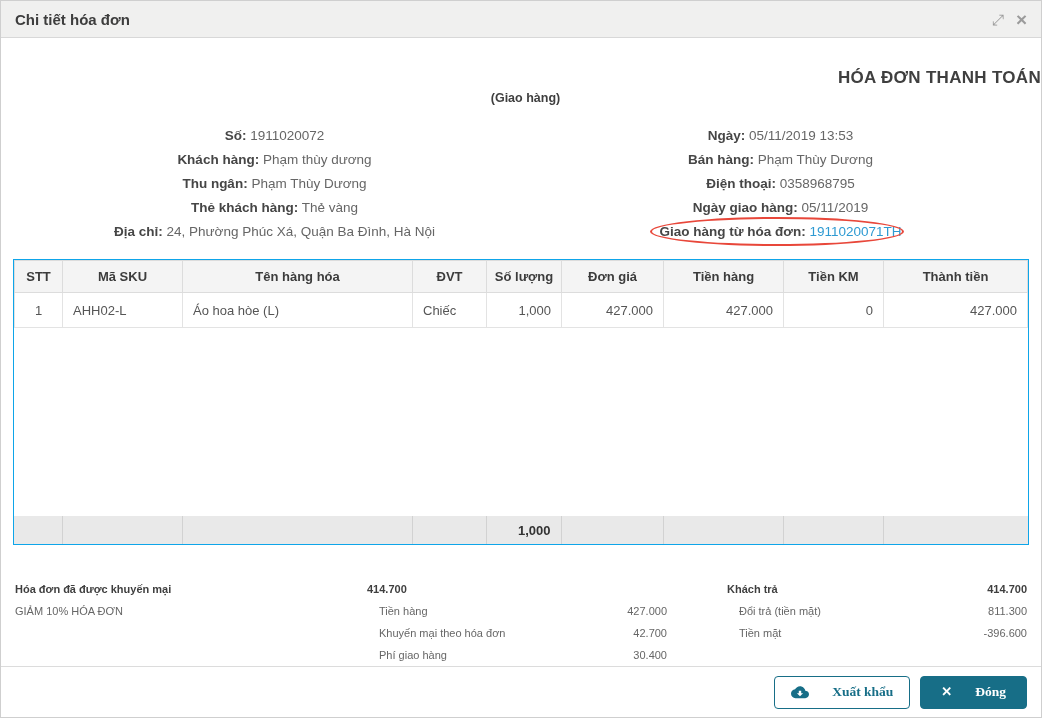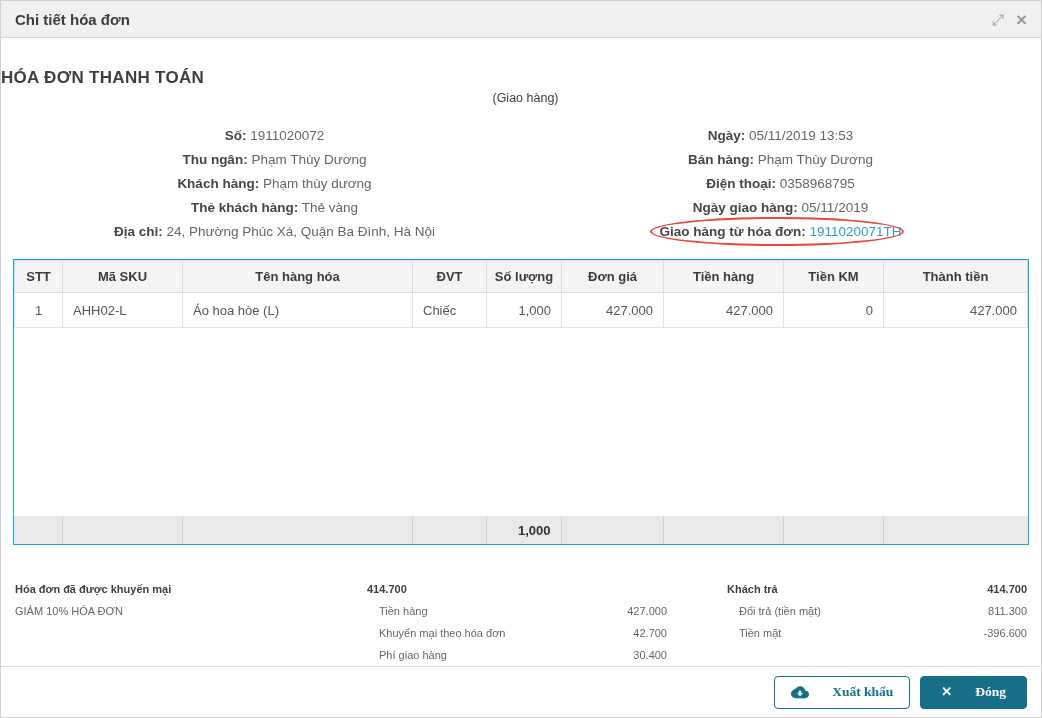--- a/index.html
+++ b/index.html
@@ -23,22 +23,22 @@
     border-bottom: 1px solid #d8d8d8;
     display: flex; align-items: center;
     padding: 0 14px;
   }
   .modal-title { font-size: 15px; font-weight: bold; color: #3d3d3d; }
   .header-icons { margin-left: auto; display: flex; align-items: center; gap: 12px; }
   .hicon { color: #9b9b9b; cursor: pointer; line-height: 1; }
   .hicon.expand { font-size: 15px; }
   .hicon.close { font-size: 19px; font-weight: bold; }
   
-  .inv-title { text-align: left; margin-top: 30px; font-size: 17px; font-weight: bold; color: #3f3f3f; letter-spacing: .3px; }
-  .inv-subtitle { text-align: center; font-size: 12.5px; font-weight: normal; color: #3f3f3f; margin-top: 3px; padding-left: 9px; }
+  .inv-title { text-align: right; margin-top: 30px; font-size: 17px; font-weight: bold; color: #3f3f3f; letter-spacing: .3px; }
+  .inv-subtitle { text-align: center; font-size: 12.5px; font-weight: bold; color: #3f3f3f; margin-top: 3px; padding-left: 9px; }
   
   .info-section { display: flex; margin-top: 19px; padding: 0 14px; font-size: 13.5px; text-align: center; }
   .info-col.left  { flex: 0 0 519px; }
   .info-col.right { flex: 1; }
   .info-row { height: 24px; line-height: 24px; white-space: nowrap; }
   .info-label { font-weight: bold; color: #464646; }
   .info-value { color: #666; }
   .link-value { color: #2e9ad2; cursor: pointer; }
   .ellipse-wrap { position: relative; display: inline-block; }
   .red-ellipse {
@@ -128,26 +128,26 @@
   <div class="inv-title">HÓA ĐƠN THANH TOÁN</div>
   <div class="inv-subtitle">(Giao hàng)</div>
 
   <div class="info-section">
     <div class="info-col left">
       <div class="info-row">
         <span class="info-label">Số:</span>
         <span class="info-value">1911020072</span>
       </div>
       <div class="info-row">
+        <span class="info-label">Khách hàng:</span>
+        <span class="info-value">Phạm thùy dương</span>
+      </div>
+      <div class="info-row">
         <span class="info-label">Thu ngân:</span>
         <span class="info-value">Phạm Thùy Dương</span>
-      </div>
-      <div class="info-row">
-        <span class="info-label">Khách hàng:</span>
-        <span class="info-value">Phạm thùy dương</span>
       </div>
       <div class="info-row">
         <span class="info-label">Thẻ khách hàng:</span>
         <span class="info-value">Thẻ vàng</span>
       </div>
       <div class="info-row">
         <span class="info-label">Địa chỉ:</span>
         <span class="info-value">24, Phường Phúc Xá, Quận Ba Đình, Hà Nội</span>
       </div>
     </div>

